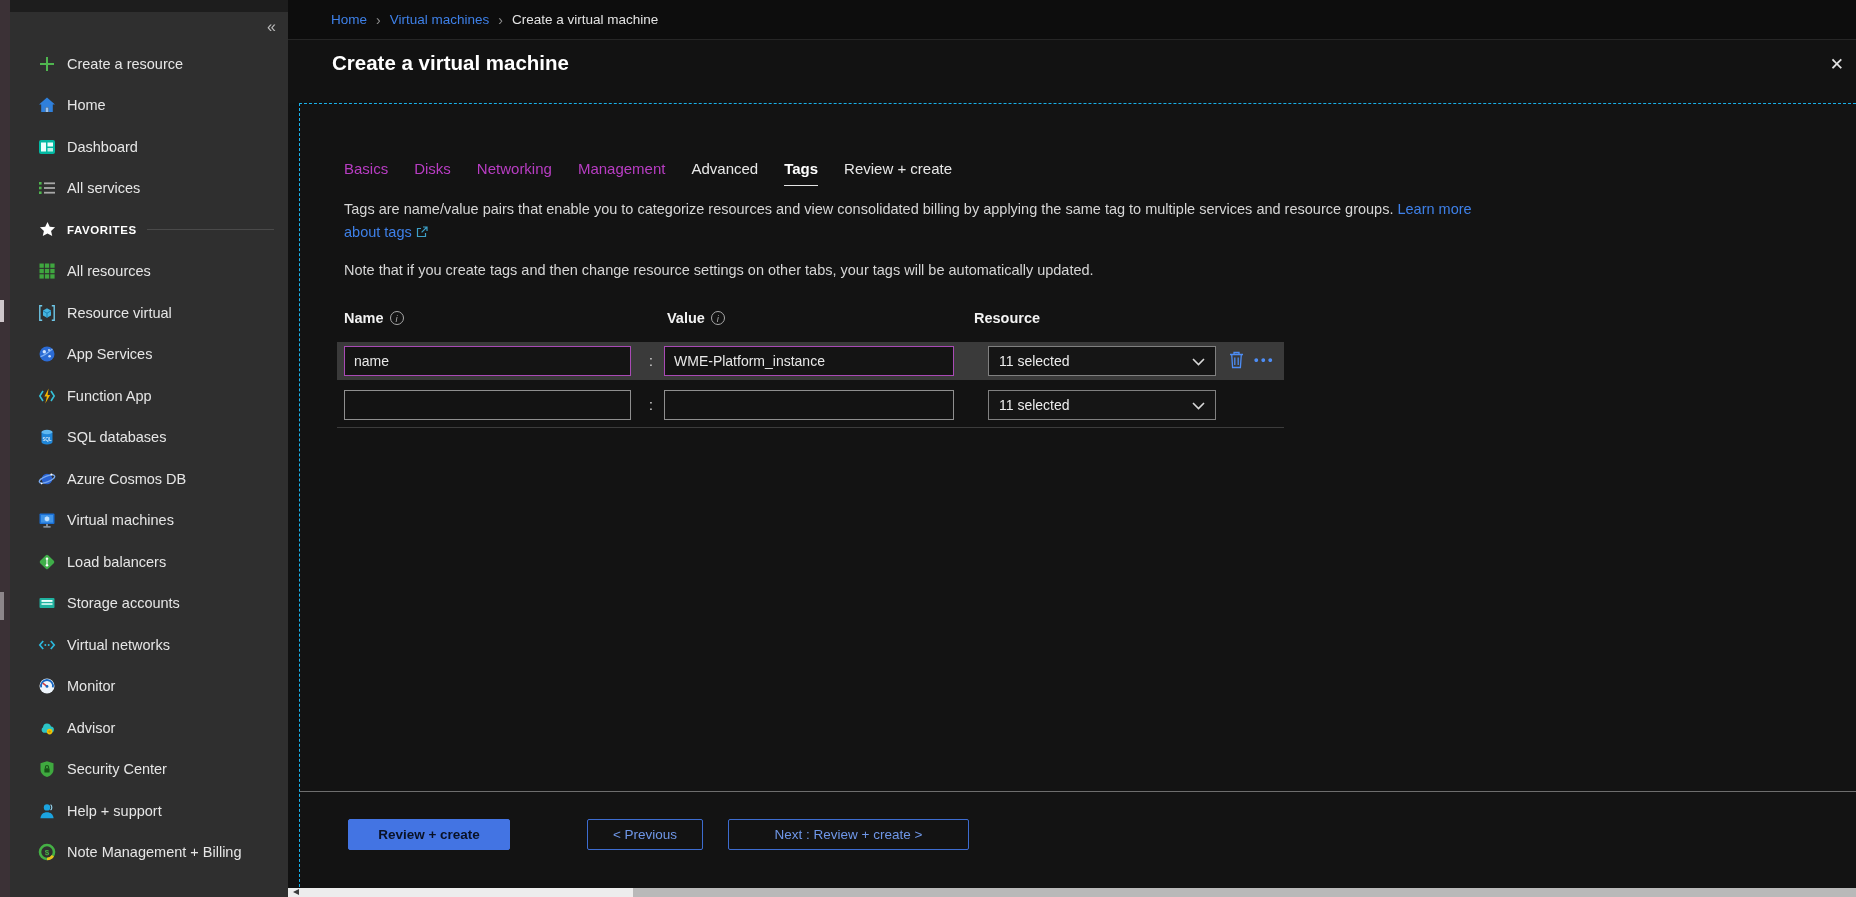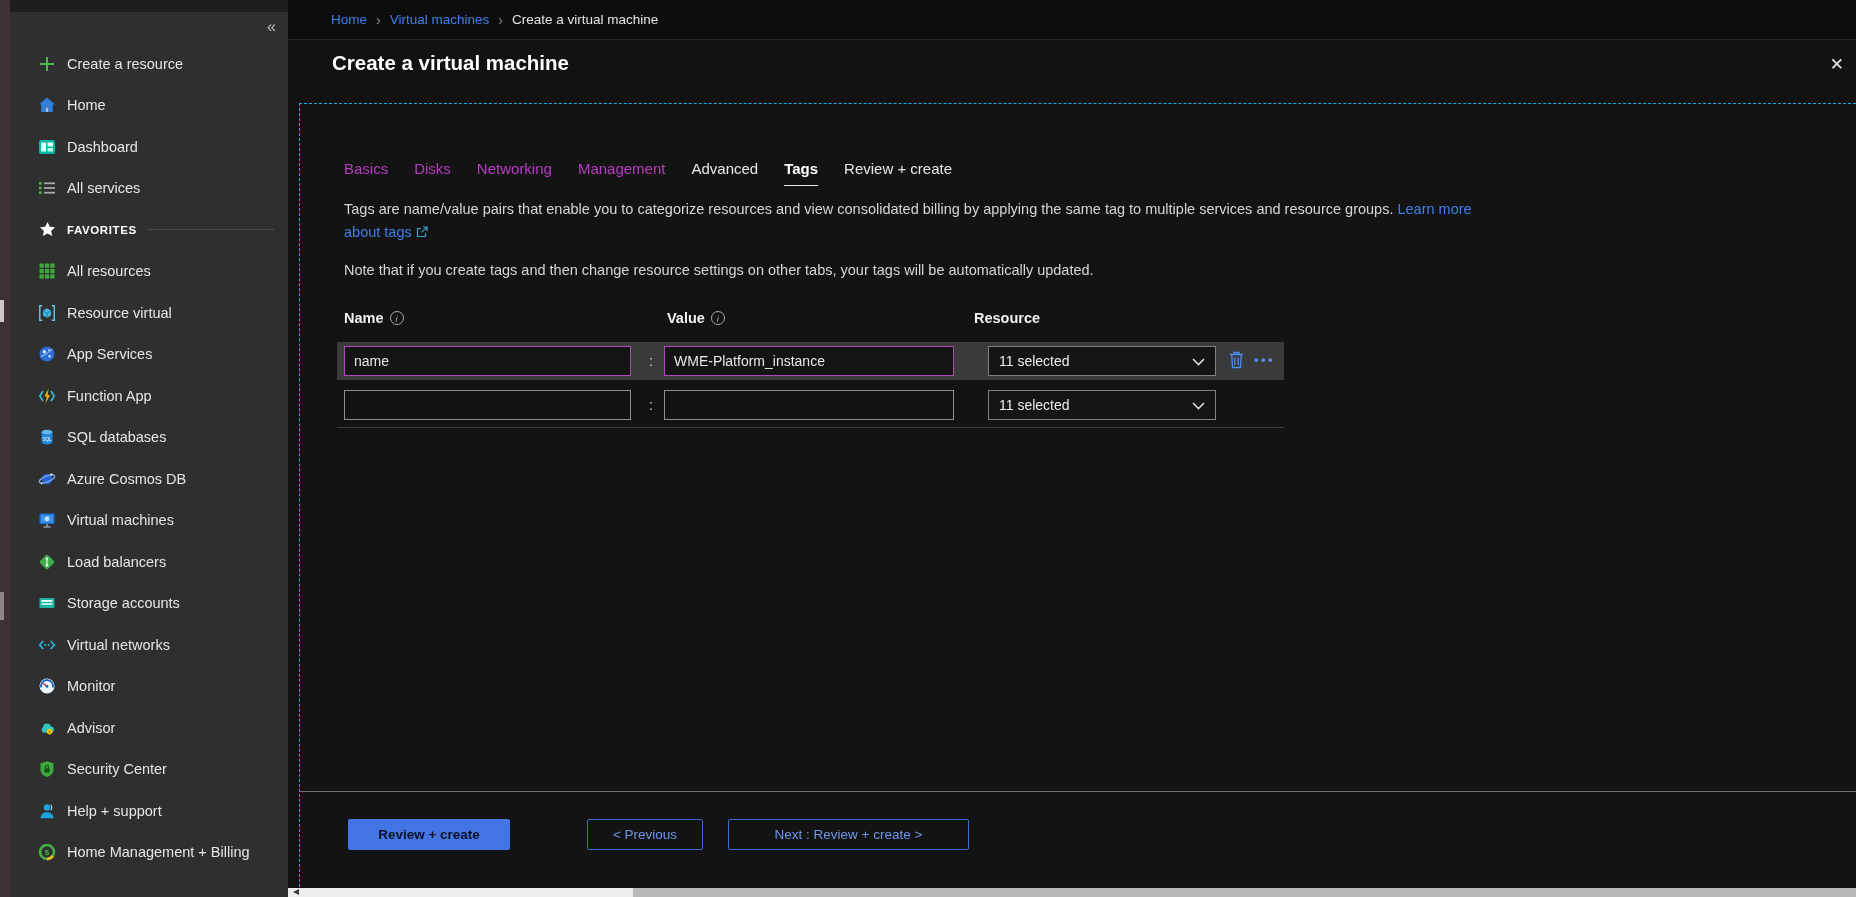--- a/index.html
+++ b/index.html
@@ -324,21 +324,21 @@
     </div>
 
     <div class="nav-item">
       <span class="nav-icon">
         <svg width="18" height="18" viewBox="0 0 18 18">
             <circle cx="9" cy="9" r="7" fill="none" stroke="#45b045" stroke-width="2.6"></circle>
             <path d="M9 16a7 7 0 0 0 5.9-3.2" stroke="#e8c21a" stroke-width="2.6" fill="none"></path>
             <text x="9" y="12" font-size="8" fill="#45b045" text-anchor="middle" font-weight="bold" font-family="sans-serif">$</text>
           </svg>
       </span>
-        <span class="nav-label">Home Management + Billing</span>
+        <span class="nav-label">Note Management + Billing</span>
     </div>
 
   </div>
 </div>
 
 <div class="main">
 
   <div class="breadcrumbbar">
     <span class="crumb-link">Home</span>
     <span class="crumb-sep">›</span>

